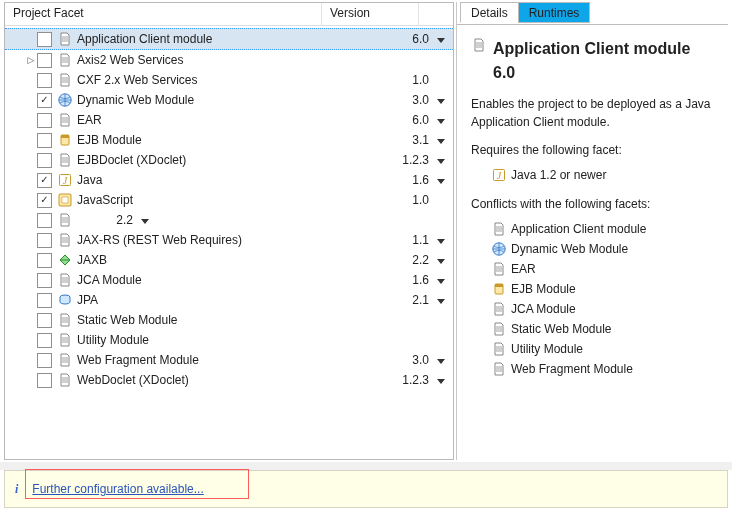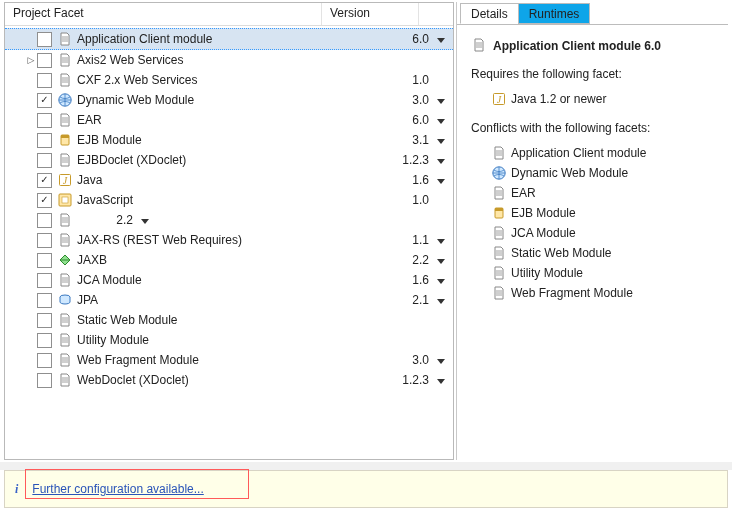--- a/index.html
+++ b/index.html
@@ -22,25 +22,25 @@
   .exp { width:12px; height:12px; display:flex; align-items:center; justify-content:center; margin-right:0px; color:#5a5a5a; font-size:9px; }
   .cb { width:13px; height:13px; border:1px solid #8f8f8f; background:#fff; margin-right:5px; display:flex; align-items:center; justify-content:center; }
   .cb.checked::before { content:"✓"; font-size:10px; color:#2b2b2b; line-height:1; }
   .ic { width:16px; height:16px; margin-right:4px; display:flex; align-items:center; justify-content:center; }
   .name { flex:1; }
   .c-ver { width:56px; text-align:right; }
   .c-dd { width:24px; text-align:center; }
   .dd { width:0; height:0; border-left:4px solid transparent; border-right:4px solid transparent; border-top:5px solid #333; display:inline-block; }
   
   .right { flex:1; margin:2px 4px 2px 0; display:flex; flex-direction:column; border-left:1px solid #c9c9c9; }
-  .tabs { display:flex; height:22px; padding-left:3px; border-bottom:1px solid #bcbcbc; align-items:center; }
+  .tabs { display:flex; height:22px; padding-left:3px; border-bottom:1px solid #bcbcbc; align-items:flex-start; }
   .tab { padding:3px 10px 2px 10px; border:1px solid #bcbcbc; margin-right:-1px; background:#0ea5e9; border-bottom:1px solid #bcbcbc; }
   .tab.active { background:#fff; border-bottom:1px solid #fff; }
   .detail { padding:12px 12px 0 14px; line-height:1.5; }
-  .detail h3 { margin:0 0 10px 0; font-size:12px; font-weight:bold; display:flex; }
+  .detail h3 { margin:0 0 10px 0; font-size:16px; font-weight:bold; display:flex; }
   .detail h3 .ic { margin-right:6px; }
   .dlist-line { display:flex; align-items:center; min-height:20px; padding-left:20px; }
   .dlist { margin-top:6px; }
   
   svg { width:16px; height:16px; }
 </style>
 </head>
 <body>
 
 <div class="root">
@@ -297,20 +297,21 @@
       <div class="detail">
         <h3>
           <span class="ic">
               <svg viewBox="0 0 16 16">
                 <path d="M4 2h6l2 2v10H4z" fill="#fff" stroke="#888"></path>
                 <path d="M5 6h6M5 8h6M5 10h6" stroke="#888" stroke-width="0.8"></path>
               </svg>
             </span>
           <span>Application Client module 6.0</span>
         </h3>
+        <div>Enables the project to be deployed as a Java Application Client module.</div>
         <div style="margin-top:10px">Requires the following facet:</div>
         <div class="dlist" id="requires-list">
             <div class="dlist-line">
               <div class="ic">
                 <svg viewBox="0 0 16 16">
                   <rect x="2.5" y="2.5" width="11" height="11" rx="1" fill="#fff" stroke="#c79a2a"></rect>
                   <text x="8" y="12" text-anchor="middle" font-size="10" font-family="Georgia" fill="#c79a2a" font-style="italic">J</text>
                 </svg>
               </div>
               <span>Java 1.2 or newer</span>

